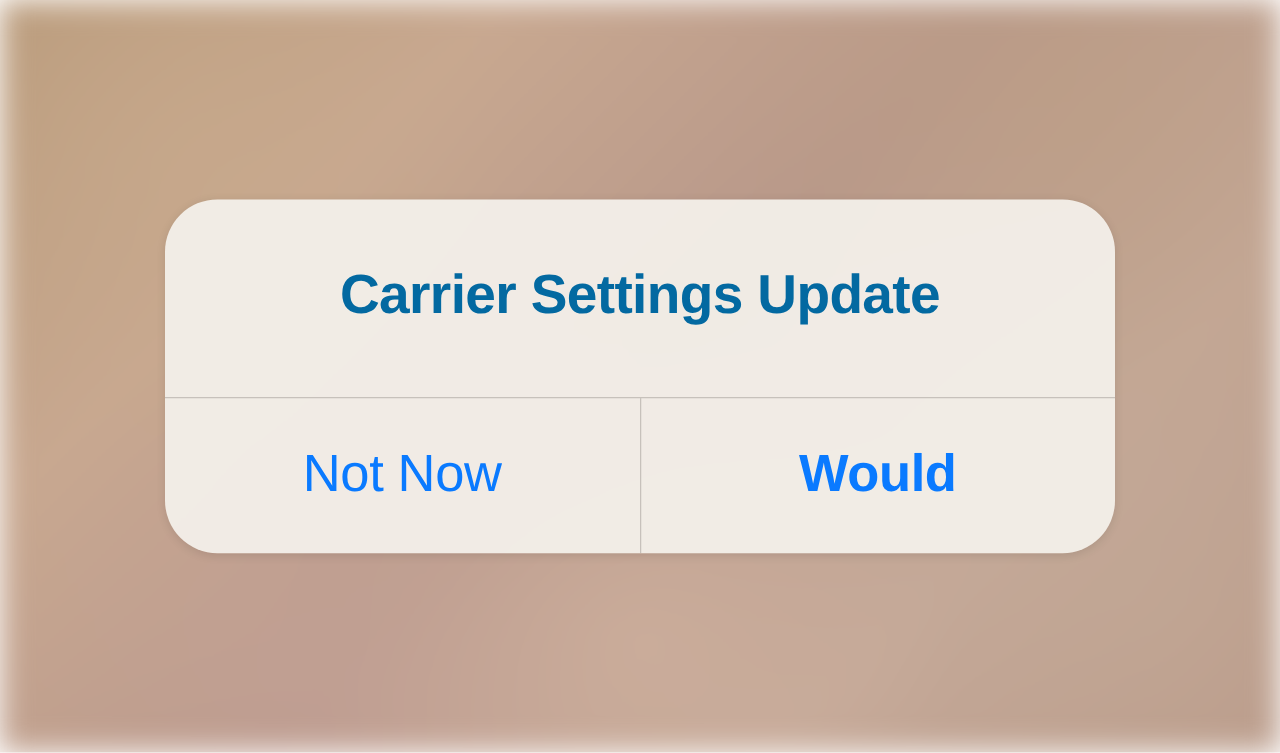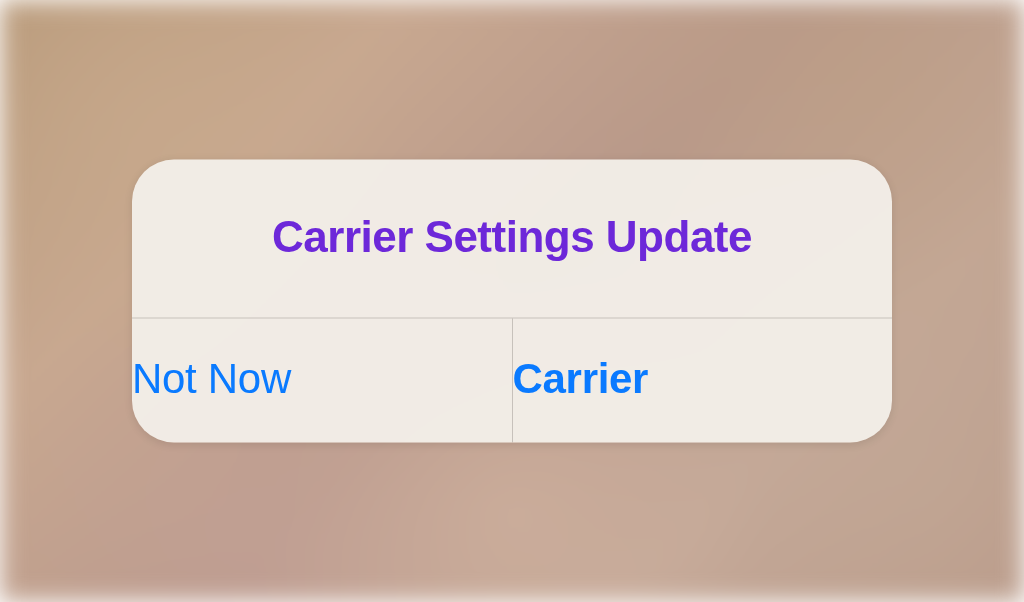--- a/index.html
+++ b/index.html
@@ -38,39 +38,39 @@
       overflow: hidden;
       box-shadow: 0 2px 8px rgba(0,0,0,0.1);
     }
     .alert-content {
       padding: 52px 48px 44px 48px;
       text-align: center;
     }
     .alert-title {
       font-size: 44px;
       font-weight: 700;
-      color: #6d28d9;
+      color: #0369a1;
       margin-bottom: 12px;
       letter-spacing: -0.5px;
     }
     .alert-message {
       font-size: 35px;
       font-weight: 400;
       color: #2a2a2a;
       line-height: 1.28;
       letter-spacing: -0.2px;
     }
     .alert-buttons {
       display: flex;
       border-top: 1px solid rgba(120, 115, 110, 0.35);
     }
     .alert-button {
       flex: 1;
       padding: 36px 0 40px 0;
-      text-align: left;
+      text-align: center;
       font-size: 42px;
       color: #0a7aff;
       cursor: pointer;
       background: transparent;
       border: none;
       font-family: inherit;
       letter-spacing: -0.3px;
     }
     .alert-button.cancel {
       font-weight: 400;
@@ -84,15 +84,15 @@
 <body>
 
 <div class="background"></div>
 
 <div class="alert-container">
   <div class="alert-content">
     <h2 class="alert-title">Carrier Settings Update</h2>
   </div>
   <div class="alert-buttons">
     <button class="alert-button cancel">Not Now</button>
-    <button class="alert-button default">Carrier</button>
+    <button class="alert-button default">Would</button>
   </div>
 </div>
 
 </body></html>

